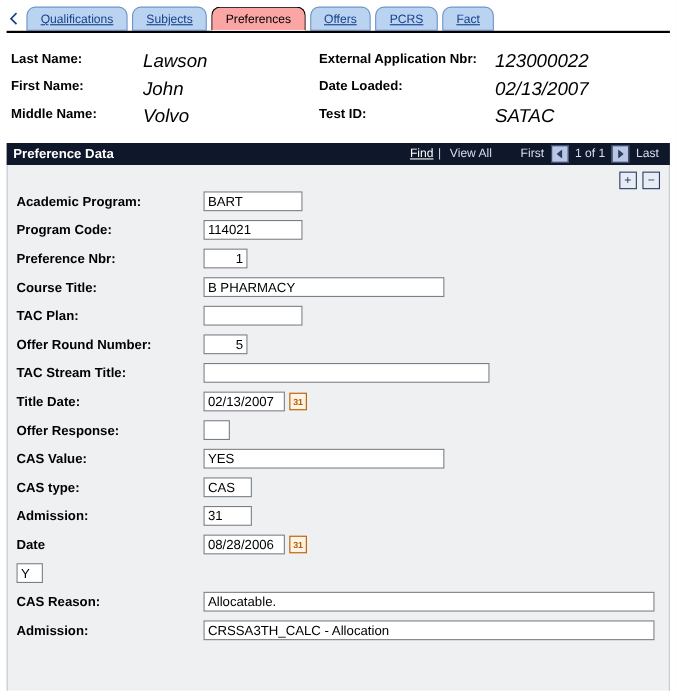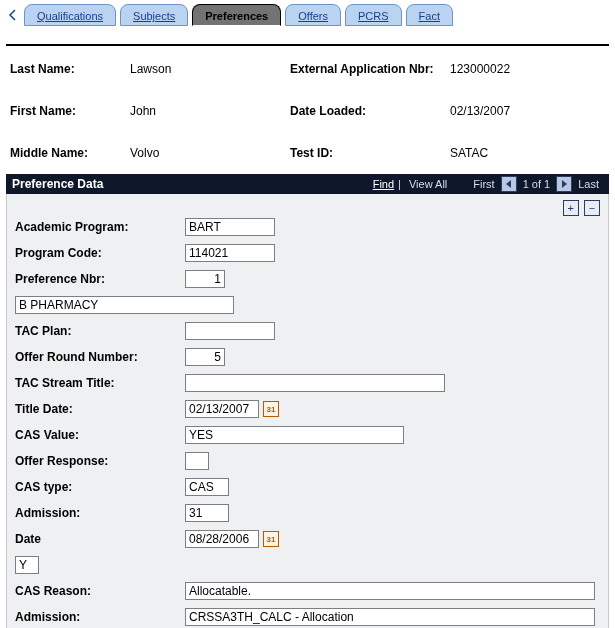--- a/index.html
+++ b/index.html
@@ -14,23 +14,23 @@
     width: 615px;
     height: 628px;
     box-sizing: border-box;
     padding: 4px 6px;
     position: relative;
   }
 
   
   .tabs-row {
     display: flex;
-    align-items: flex-start;
+    align-items: flex-end;
     height: 24px;
-    padding-bottom: 16px;
+    padding-bottom: 0;
     margin-bottom: 2px;
   }
   .nav-arrow {
     width: 14px;
     height: 22px;
     display: flex;
     align-items: center;
     justify-content: center;
     box-sizing: border-box;
     cursor: pointer;
@@ -46,50 +46,51 @@
     border-top-right-radius: 8px;
     background: #b9d3f1;
     color: #17408b;
     font-size: 11px;
     cursor: pointer;
     text-decoration: underline;
     border: 1px solid #6f93c9;
     box-sizing: border-box;
   }
   .tab.active {
-    background: #737373;
+    background: #fca5a5;
     color: #000;
-    font-weight: bold;
+    font-weight: normal;
     text-decoration: none;
     border-color: #000;
     border-bottom-color: #ffffff;
     position: relative;
     z-index: 2;
   }
   .tabs-underline {
     width: 100%;
     height: 0;
     border-bottom: 2px solid #000;
     position: relative;
     top: -2px;
   }
 
   
   .header-grid {
     display: grid;
     grid-template-columns: 120px 160px 160px auto;
-    row-gap: 28px;
+    row-gap: 5px;
     padding: 14px 4px 14px 4px;
   }
   .hdr-label {
     font-weight: bold;
     font-size: 12px;
   }
   .hdr-value {
-    font-size: 12px;
+    font-size: 17px;
+    font-style: italic;
   }
 
   
   .section-bar {
     height: 20px;
     line-height: 20px;
     background: #0f172a;
     color: #fff;
     font-weight: bold;
     padding: 0 6px;
@@ -266,46 +267,47 @@
     </div>
     <div class="form-row">
       <div class="form-label">Program Code:</div>
       <input class="txt w90" value="114021" style="">
     </div>
     <div class="form-row">
       <div class="form-label">Preference Nbr:</div>
       <input class="txt w40" value="1" style="">
     </div>
     <div class="form-row">
+      <div class="form-label">Course Title:</div>
       <input class="txt w220" value="B PHARMACY" style="">
     </div>
     <div class="form-row">
       <div class="form-label">TAC Plan:</div>
       <input class="txt w90" value="" style="">
     </div>
     <div class="form-row">
       <div class="form-label">Offer Round Number:</div>
       <input class="txt w40" value="5" style="">
     </div>
     <div class="form-row">
       <div class="form-label">TAC Stream Title:</div>
       <input class="txt w260" value="" style="">
     </div>
     <div class="form-row">
       <div class="form-label">Title Date:</div>
       <input class="txt w70" value="02/13/2007" style="">
       <span class="cal-icon">31</span>
     </div>
     <div class="form-row">
+      <div class="form-label">Offer Response:</div>
+      <input class="txt w24" value="" style="">
+    </div>
+    <div class="form-row">
       <div class="form-label">CAS Value:</div>
       <input class="txt w220" value="YES" style="">
-    </div>
-    <div class="form-row">
-      <div class="form-label">Offer Response:</div>
-      <input class="txt w24" value="" style="">
     </div>
     <div class="form-row">
       <div class="form-label">CAS type:</div>
       <input class="txt w44" value="CAS" style="">
     </div>
     <div class="form-row">
       <div class="form-label">Admission:</div>
       <input class="txt w44" value="31" style="">
     </div>
     <div class="form-row">

